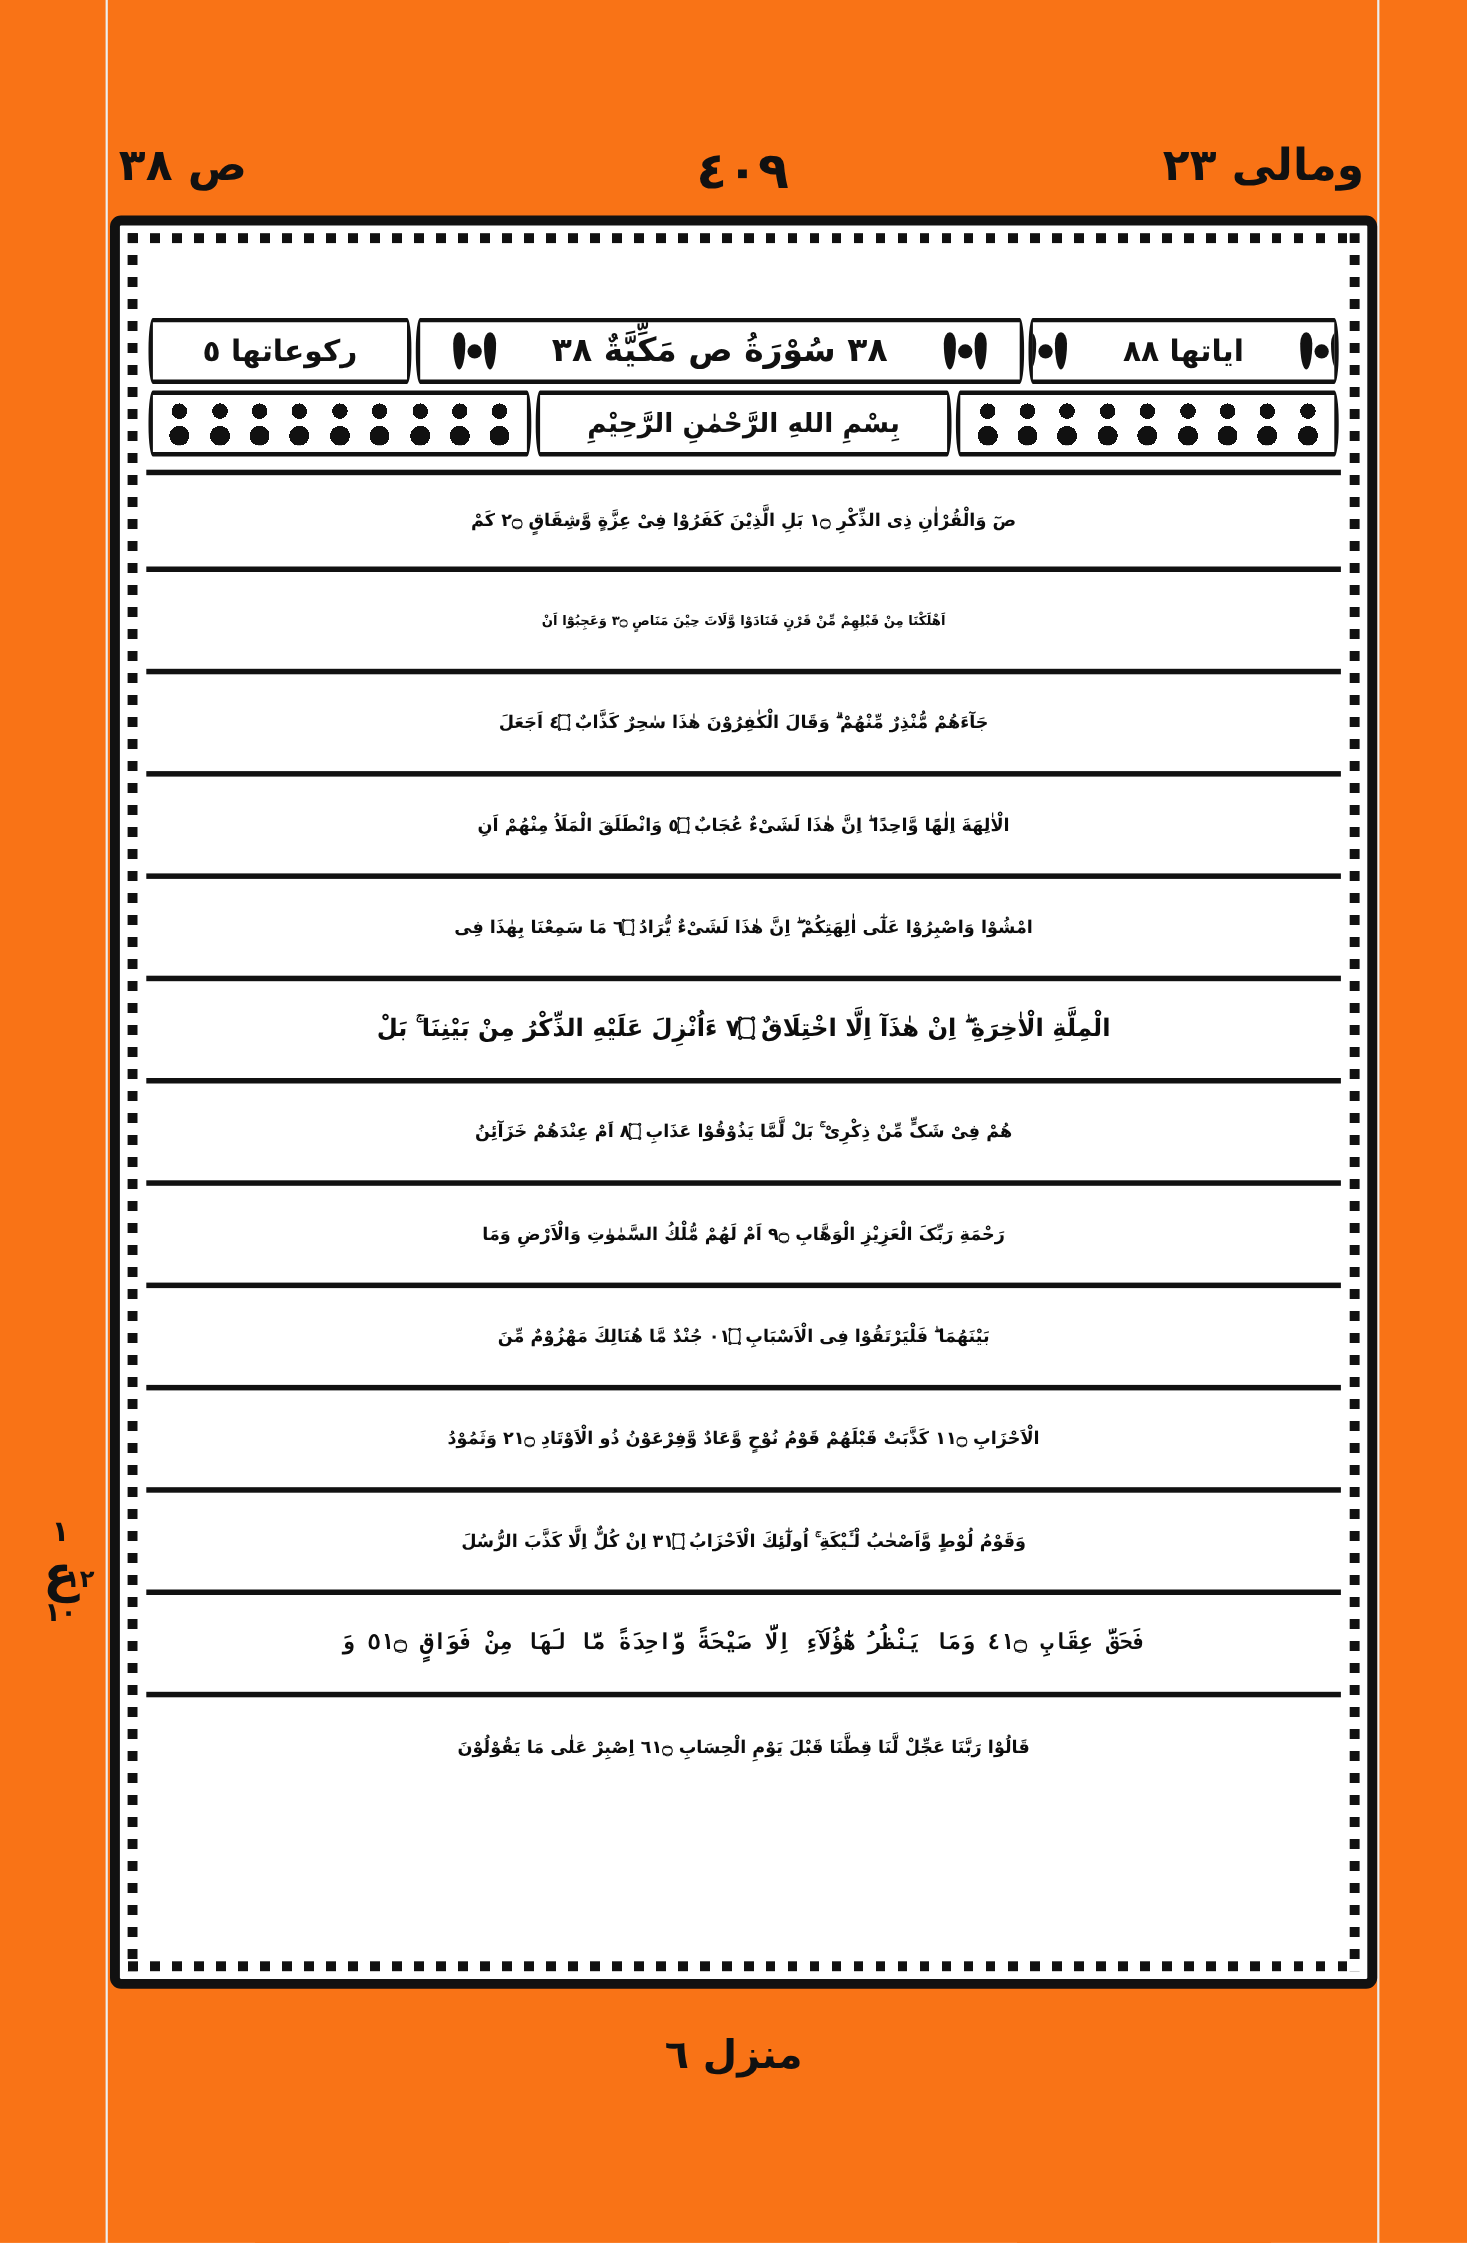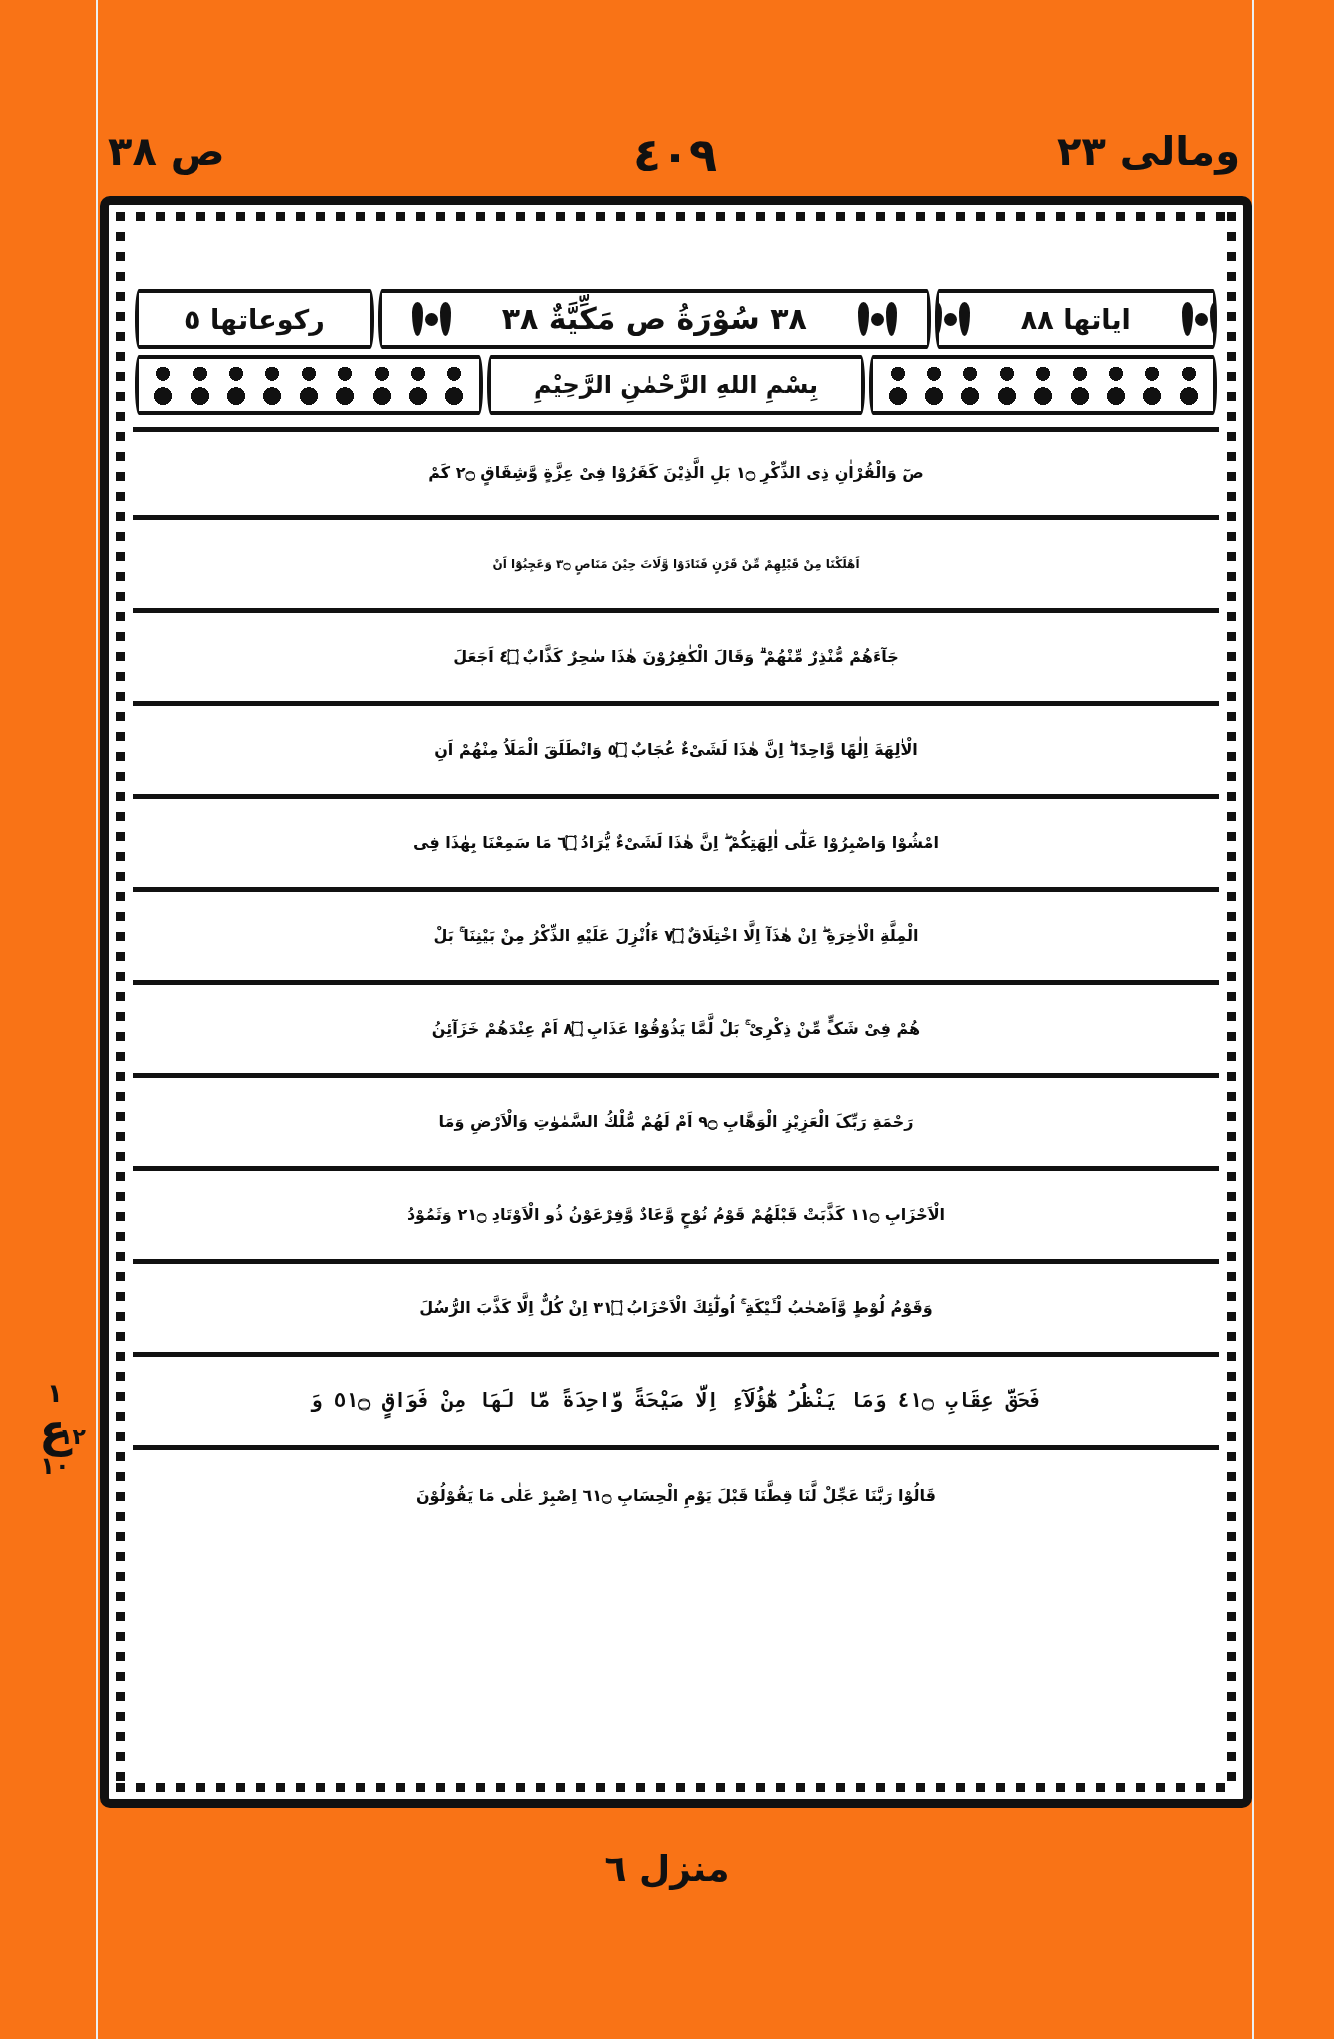--- a/index.html
+++ b/index.html
@@ -303,27 +303,30 @@
         <div class="qline">
             <div class="qtext" style="font-size: 16px;">جَآءَهُمْ مُّنْذِرٌ مِّنْهُمْ ۗ وَقَالَ الْکٰفِرُوْنَ هٰذَا سٰحِرٌ کَذَّابٌ ۝٤ اَجَعَلَ</div>
           </div>
         <div class="qline">
             <div class="qtext" style="font-size: 16px;">الْاٰلِهَةَ اِلٰهًا وَّاحِدًا ۖ اِنَّ هٰذَا لَشَیْءٌ عُجَابٌ ۝٥ وَانْطَلَقَ الْمَلَاُ مِنْهُمْ اَنِ</div>
           </div>
         <div class="qline">
             <div class="qtext" style="font-size: 16px;">امْشُوْا وَاصْبِرُوْا عَلٰٓی اٰلِهَتِکُمْ ۖ اِنَّ هٰذَا لَشَیْءٌ یُّرَادُ ۝٦ مَا سَمِعْنَا بِهٰذَا فِی</div>
           </div>
         <div class="qline">
-            <div class="qtext" style="font-size: 16px;">الْمِلَّةِ الْاٰخِرَةِ ۖ اِنْ هٰذَآ اِلَّا اخْتِلَاقٌ ۝٧ ءَاُنْزِلَ عَلَیْهِ الذِّکْرُ مِنْ بَیْنِنَا ۚ بَلْ</div>
+            <div class="qtext" style="font-size: 22px;">الْمِلَّةِ الْاٰخِرَةِ ۖ اِنْ هٰذَآ اِلَّا اخْتِلَاقٌ ۝٧ ءَاُنْزِلَ عَلَیْهِ الذِّکْرُ مِنْ بَیْنِنَا ۚ بَلْ</div>
           </div>
         <div class="qline">
             <div class="qtext" style="font-size: 16px;">هُمْ فِیْ شَکٍّ مِّنْ ذِکْرِیْ ۚ بَلْ لَّمَّا یَذُوْقُوْا عَذَابِ ۝٨ اَمْ عِنْدَهُمْ خَزَآئِنُ</div>
           </div>
         <div class="qline">
             <div class="qtext" style="font-size: 16px;">رَحْمَةِ رَبِّکَ الْعَزِیْزِ الْوَهَّابِ ۝٩ اَمْ لَهُمْ مُّلْكُ السَّمٰوٰتِ وَالْاَرْضِ وَمَا</div>
+          </div>
+        <div class="qline">
+            <div class="qtext" style="font-size: 16px;">بَیْنَهُمَا ۖ فَلْیَرْتَقُوْا فِی الْاَسْبَابِ ۝١٠ جُنْدٌ مَّا هُنَالِكَ مَهْزُوْمٌ مِّنَ</div>
           </div>
         <div class="qline">
             <div class="qtext" style="font-size: 16px;">الْاَحْزَابِ ۝١١ کَذَّبَتْ قَبْلَهُمْ قَوْمُ نُوْحٍ وَّعَادٌ وَّفِرْعَوْنُ ذُو الْاَوْتَادِ ۝١٢ وَثَمُوْدُ</div>
           </div>
         <div class="qline">
             <div class="qtext" style="font-size: 16px;">وَقَوْمُ لُوْطٍ وَّاَصْحٰبُ لْـَٔیْکَةِ ۚ اُولٰٓئِكَ الْاَحْزَابُ ۝١٣ اِنْ کُلٌّ اِلَّا کَذَّبَ الرُّسُلَ</div>
           </div>
         <div class="qline">
             <div class="qtext" style="font-size: 20px; font-family: Liberation Mono, monospace;">فَحَقَّ عِقَابِ ۝١٤ وَمَا یَنْظُرُ هٰٓؤُلَآءِ اِلَّا صَیْحَةً وَّاحِدَةً مَّا لَهَا مِنْ فَوَاقٍ ۝١٥ وَ</div>
           </div>

